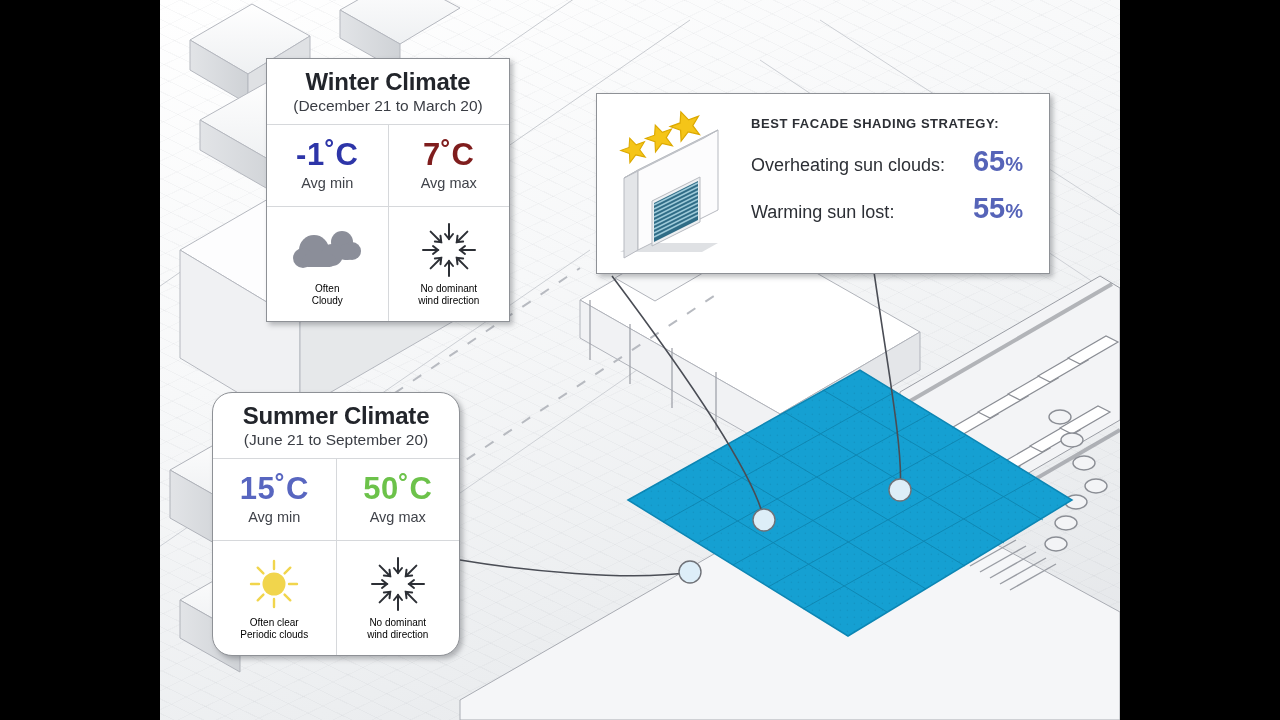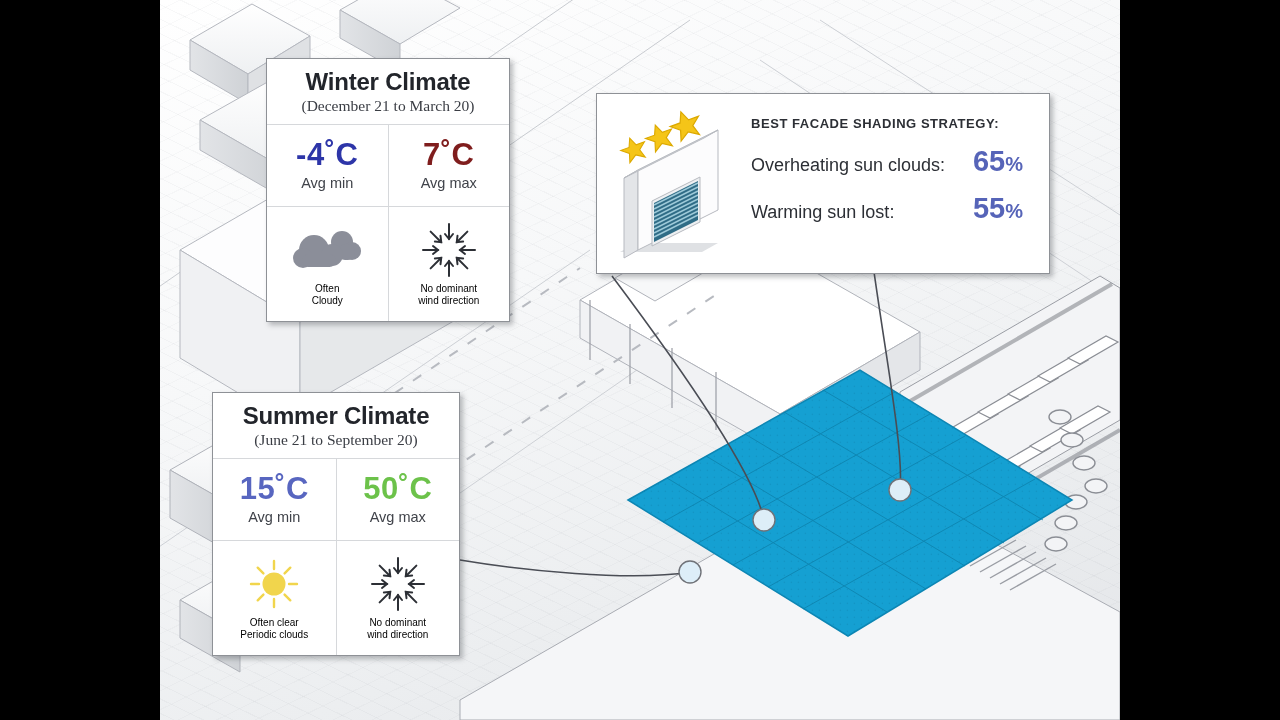--- a/index.html
+++ b/index.html
@@ -23,21 +23,21 @@
     background-image:
       repeating-linear-gradient(26deg, rgba(120,125,135,.055) 0 1px, rgba(0,0,0,0) 1px 13px),
       repeating-linear-gradient(-26deg, rgba(120,125,135,.045) 0 1px, rgba(0,0,0,0) 1px 17px);}
   #scene svg.city{position:absolute;left:0;top:0;}
 
   
   .card{position:absolute;background:#fff;border:1px solid #8e9196;
         box-shadow:3px 3px 5px rgba(60,62,68,.34);z-index:20;}
   .card .hdr{padding:10px 10px 9px;text-align:center;border-bottom:1px solid #d6d8db;}
   .card .hdr .t{font-size:24px;font-weight:700;color:#22252b;letter-spacing:-.2px;line-height:1.12;}
-  .card .hdr .s{font-size:15.5px;color:#3a3d44;margin-top:1px;line-height:1.2;font-family:Liberation Serif, serif;}
+  .card .hdr .s{font-size:15.5px;color:#3a3d44;margin-top:1px;line-height:1.2;}
 
   .grid2{display:flex;}
   .grid2 > .cell{flex:1 1 50%;text-align:center;}
   .grid2 > .cell + .cell{border-left:1px solid #d6d8db;}
   .rowline{border-bottom:1px solid #d6d8db;}
 
   .temp{font-size:31px;font-weight:700;letter-spacing:.5px;line-height:1;padding-top:14px;}
   .caption{font-size:14.5px;color:#40434a;padding:5px 0 13px;line-height:1.18;}
   .iconcell{padding-top:14px;}
   .iconcell .ic{height:58px;display:flex;align-items:center;justify-content:center;}
@@ -235,21 +235,21 @@
   </div>
 
   <div class="card" id="winter" style="left:266px;top:58px;width:242px;">
     <div class="hdr">
       <div class="t">Winter Climate</div>
       <div class="s">(December 21 to March 20)</div>
     </div>
 
     <div class="grid2 rowline">
       <div class="cell">
-        <div class="temp" style="color:#2d35a8">-4˚C</div>
+        <div class="temp" style="color:#2d35a8">-1˚C</div>
         <div class="caption">Avg min</div>
       </div>
       <div class="cell">
         <div class="temp" style="color:#7f1d1d">7˚C</div>
         <div class="caption">Avg max</div>
       </div>
     </div>
 
     <div class="grid2">
       <div class="cell iconcell">
@@ -311,21 +311,21 @@
           </svg>
         </div>
         <div class="lbl">
           <div>No dominant</div>
           <div>wind direction</div>
         </div>
       </div>
     </div>
   </div>
 
-  <div class="card" id="summer" style="left:212px;top:392px;width:246px;">
+  <div class="card" id="summer" style="left:212px;top:392px;width:246px;border-radius:20px;">
     <div class="hdr">
       <div class="t">Summer Climate</div>
       <div class="s">(June 21 to September 20)</div>
     </div>
 
     <div class="grid2 rowline">
       <div class="cell">
         <div class="temp" style="color:#5866c0">15˚C</div>
         <div class="caption">Avg min</div>
       </div>

